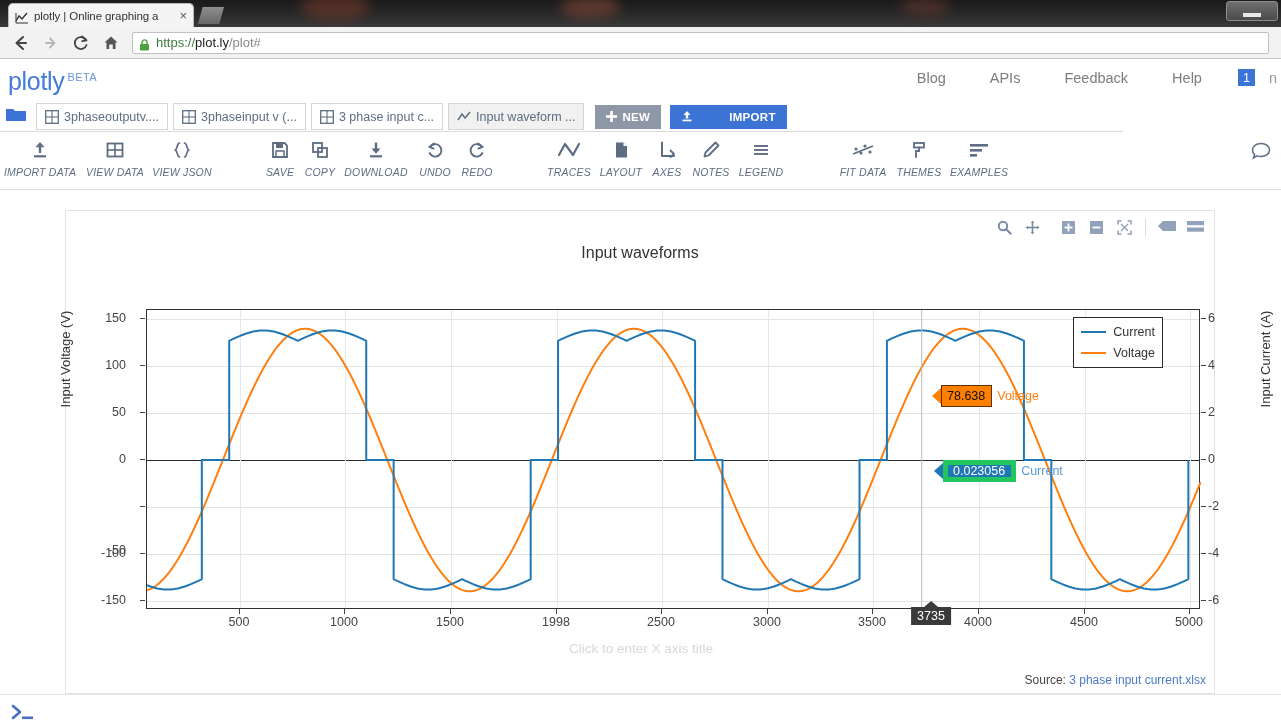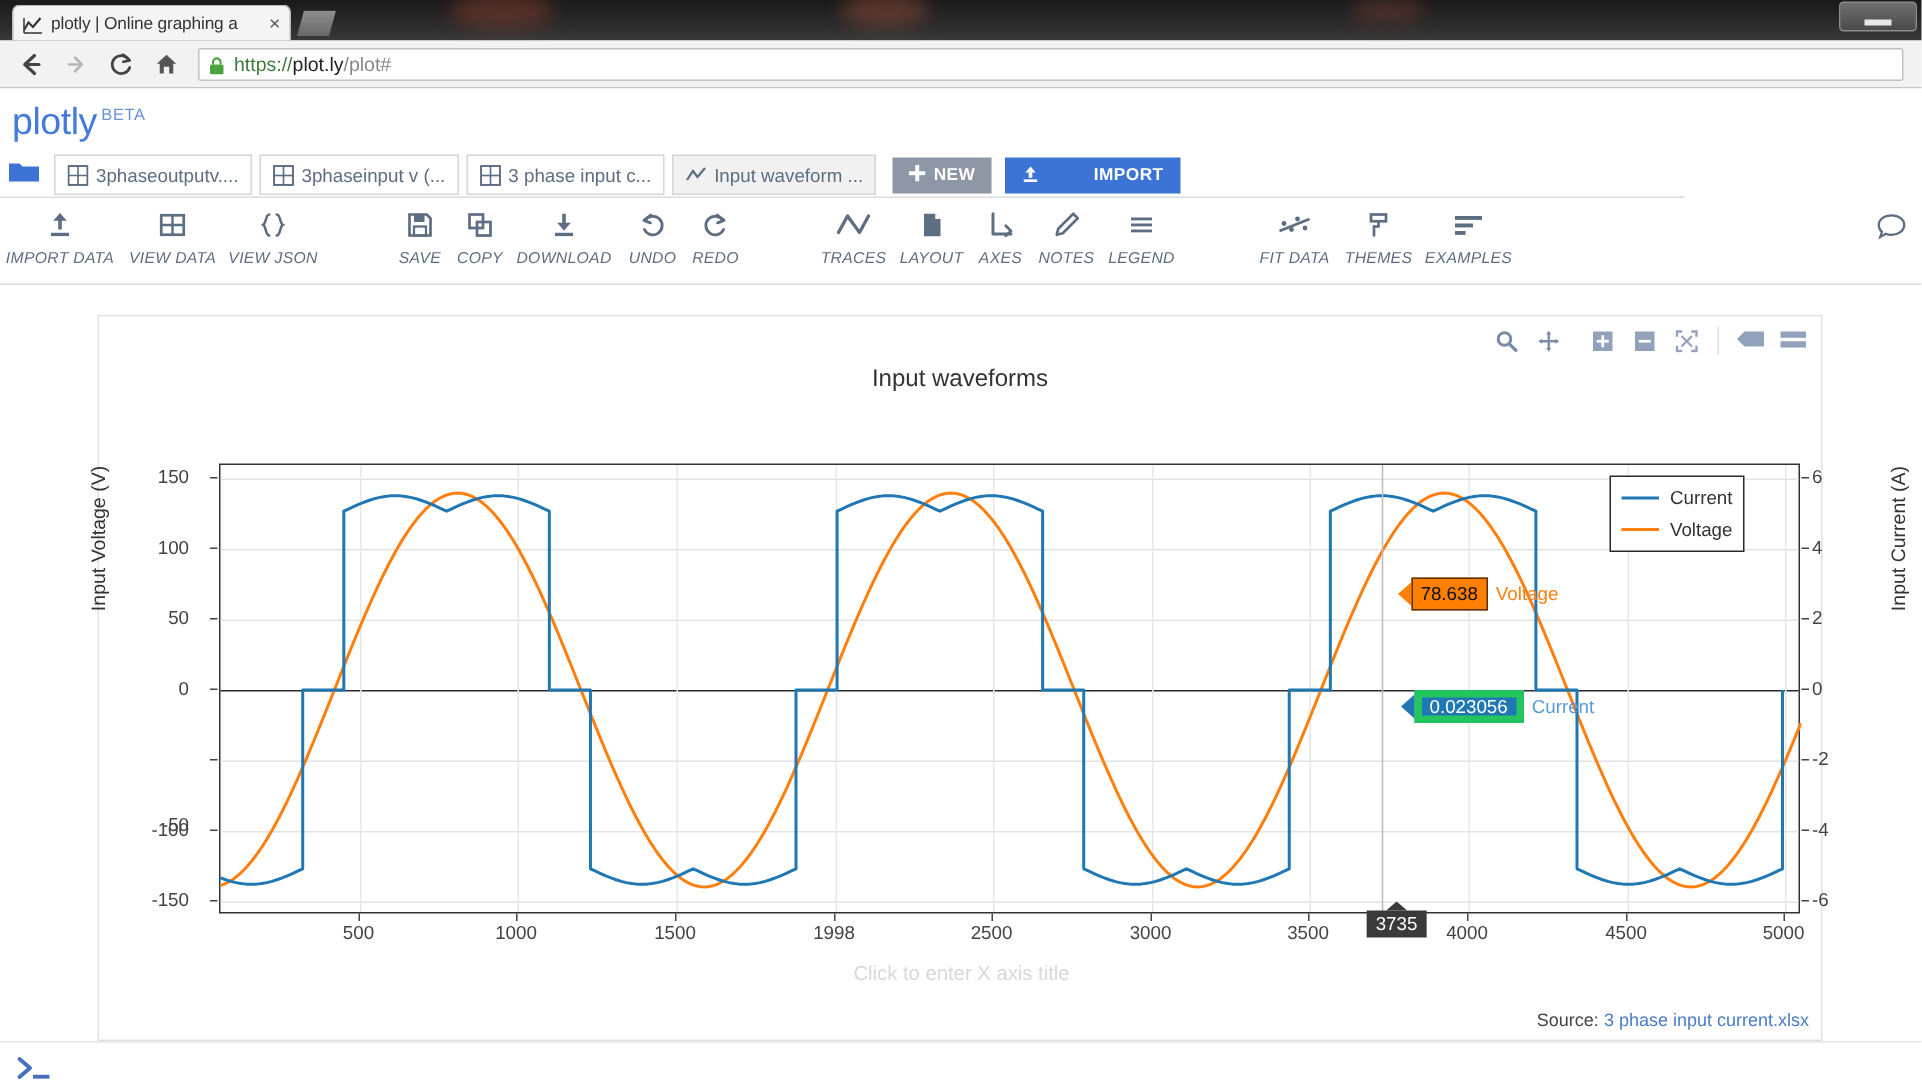--- a/index.html
+++ b/index.html
@@ -285,20 +285,28 @@
           <rect x="1" y="5" width="9" height="6.5" rx="1" fill="#4aa33c"></rect>
           <path d="M3 5 V3.4 A2.5 2.5 0 0 1 8 3.4 V5" fill="none" stroke="#4aa33c" stroke-width="1.4"></path>
         </svg>
     </span>
     <span class="urltext"><span class="scheme">https://</span><span class="host">plot.ly</span><span class="rest">/plot#</span></span>
   </div>
 </div>
 
 <div class="site-header">
   <div class="brand"><span>plotly</span><span class="beta">BETA</span></div>
+  <div class="header-nav">
+    <a href="#">Blog</a>
+    <a href="#">APIs</a>
+    <a href="#">Feedback</a>
+    <a href="#">Help</a>
+    <span class="notif-badge">1</span>
+    <span class="header-truncated">n</span>
+  </div>
 </div>
 
 <div class="tabstrip">
   <span class="folder-ico">
     <svg width="22" height="17" viewBox="0 0 22 17">
         <path d="M1 3 h7 l2 2 h11 v10 h-20 z" fill="#3c74d6"></path>
       </svg>
   </span>
 
   <div class="ftab">

